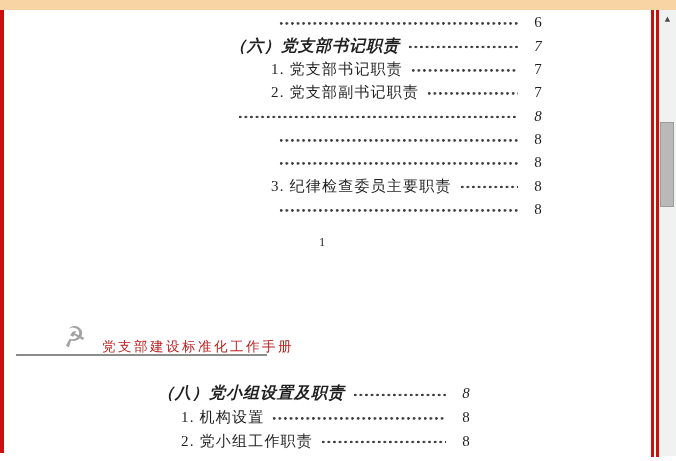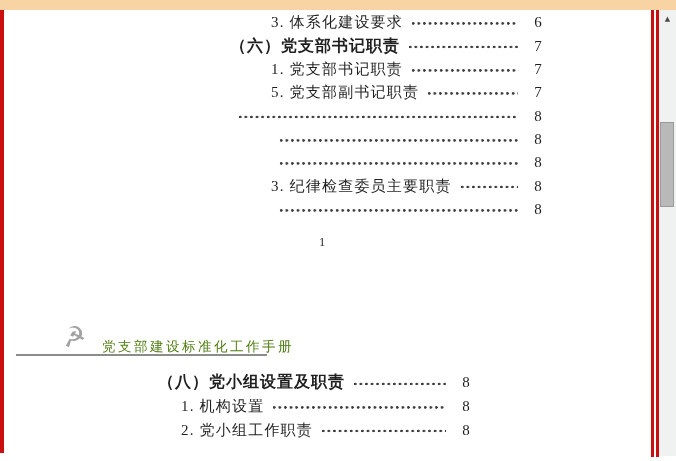--- a/index.html
+++ b/index.html
@@ -18,68 +18,67 @@
   #scroll-up   { position:absolute; left:0; top:0; width:17px; height:17px;
                  display:flex; align-items:center; justify-content:center;
                  font-size:7px; color:#4a4a4a; font-family:"DejaVu Sans",sans-serif; cursor:default; }
   #scroll-thumb{ position:absolute; left:1px; top:112px; width:14px; height:85px;
                  background:#b9b9b9; border:1px solid #9b9b9b; }
 
   
   .toc-list { position:absolute; width:322px; }
   .toc-row  { display:flex; align-items:center; height:23.35px; font-size:15px;
               letter-spacing:1.2px; color:#1f1f1f; white-space:nowrap; }
-  .toc-row.section { font-weight:700; font-size:16px; letter-spacing:1px; }
+  .toc-row.section { font-weight:700; font-size:16px; letter-spacing:1px;font-style:italic; }
   #toc-p1 { left:230px; top:11px; }
   #toc-p1 .toc-row.item { padding-left:41px; }
-  #toc-p2 { left:158px; top:371px; }
+  #toc-p2 { left:158px; top:382px; }
   #toc-p2 .toc-row { height:23.7px; }
   #toc-p2 .toc-row.item { padding-left:23px; }
   .dots { flex:1 1 auto; height:100%; margin:0 6px 0 8px;
           background-image:radial-gradient(circle at 2.2px 54%, #3c3c3c 1.05px, rgba(0,0,0,0) 1.6px);
           background-size:5.6px 100%; background-repeat:repeat-x; }
   .pagenum { flex:0 0 28px; text-align:center; font-weight:400; font-size:15px; letter-spacing:0; }
 
   #p1-footer { left:0; top:235px; width:644px; text-align:center;
                font-size:12.5px; color:#2c2c2c; }
 
   
   #p2-emblem { left:59px; top:322px; width:30px; height:30px; font-size:27px; line-height:30px;
                color:#a2a2a2; font-family:"DejaVu Sans",sans-serif;
                transform:rotate(-12deg); text-align:center; }
-  #p2-header-title { left:102px; top:338px; font-size:13.5px; color:#4d7c0f;
+  #p2-header-title { left:102px; top:338px; font-size:13.5px; color:#b91c1c;
                letter-spacing:2.5px; white-space:nowrap; }
   #p2-header-rule { left:16px; top:354px; width:251px; height:1.6px; background:#8c8c8c; }
 </style>
 </head>
 <body>
 
 <div class="abs" id="top-strip"></div>
 <div class="abs" id="left-red"></div>
 <div class="abs" id="right-red-1"></div>
 <div class="abs" id="right-red-2"></div>
 
 <div class="toc-list" id="toc-p1">
   <div class="toc-row item">
-    <span>3. 体系化建设要求</span>
     <span class="dots"></span>
     <span class="pagenum">6</span>
   </div>
   <div class="toc-row section">
     <span>（六）党支部书记职责</span>
     <span class="dots"></span>
     <span class="pagenum">7</span>
   </div>
   <div class="toc-row item">
     <span>1. 党支部书记职责</span>
     <span class="dots"></span>
     <span class="pagenum">7</span>
   </div>
   <div class="toc-row item">
-    <span>5. 党支部副书记职责</span>
+    <span>2. 党支部副书记职责</span>
     <span class="dots"></span>
     <span class="pagenum">7</span>
   </div>
   <div class="toc-row section">
     <span class="dots"></span>
     <span class="pagenum">8</span>
   </div>
   <div class="toc-row item">
     <span class="dots"></span>
     <span class="pagenum">8</span>

